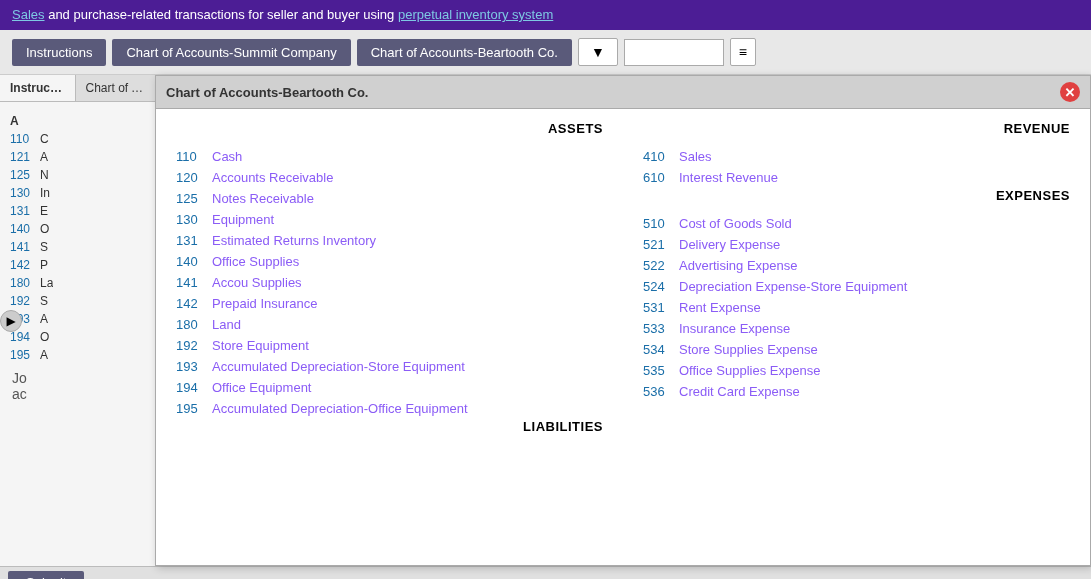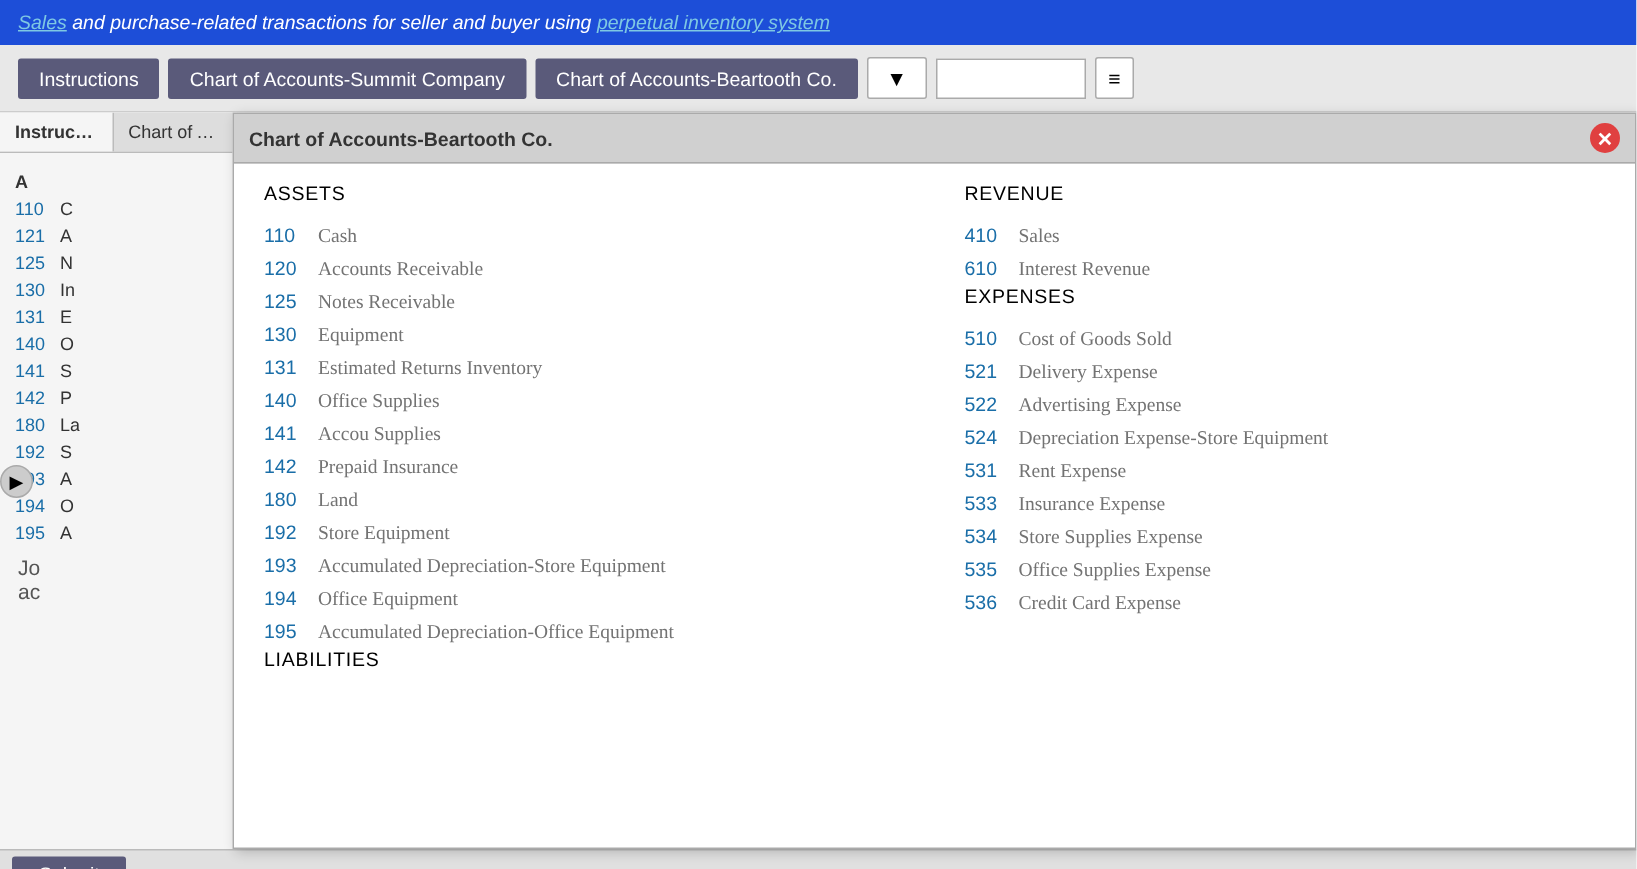--- a/index.html
+++ b/index.html
@@ -5,26 +5,25 @@
     * { box-sizing: border-box; margin: 0; padding: 0; }
     body {
       font-family: Arial, sans-serif;
       font-size: 13px;
       background: #f0f0f0;
       overflow: hidden;
     }
 
     
     .top-banner {
-      background: #1d4ed8;
+      background: #4c1d95;
       color: #fff;
       padding: 6px 12px;
       font-size: 13px;
       line-height: 1.4;
-      font-style: italic;
     }
     .top-banner a {
       color: #7ec8e3;
       text-decoration: underline;
     }
 
     
     .toolbar {
       background: #e8e8e8;
       border-bottom: 1px solid #ccc;
@@ -209,41 +208,40 @@
 
     
     .coa-two-col {
       display: flex;
       gap: 40px;
     }
     .coa-col {
       flex: 1;
     }
     .coa-section-title {
-      font-weight: normal;
-      font-size: 13px;
-      text-align: left;
+      font-weight: bold;
+      font-size: 13px;
+      text-align: right;
       color: #000;
       margin-bottom: 10px;
       letter-spacing: 0.5px;
     }
     .coa-item {
       display: flex;
       align-items: baseline;
       padding: 3px 0;
       font-size: 13px;
     }
     .coa-num {
       color: #1a6ea8;
       min-width: 36px;
       font-weight: normal;
     }
     .coa-name {
-      color: #737373;
-      font-family: Liberation Serif, serif;
+      color: #8b5cf6;
     }
     .coa-subsection {
       margin-top: 0;
     }
 
     
     .popup-body::-webkit-scrollbar { width: 12px; }
     .popup-body::-webkit-scrollbar-track { background: #f0f0f0; }
     .popup-body::-webkit-scrollbar-thumb { background: #aaa; border: 1px solid #888; }
 

